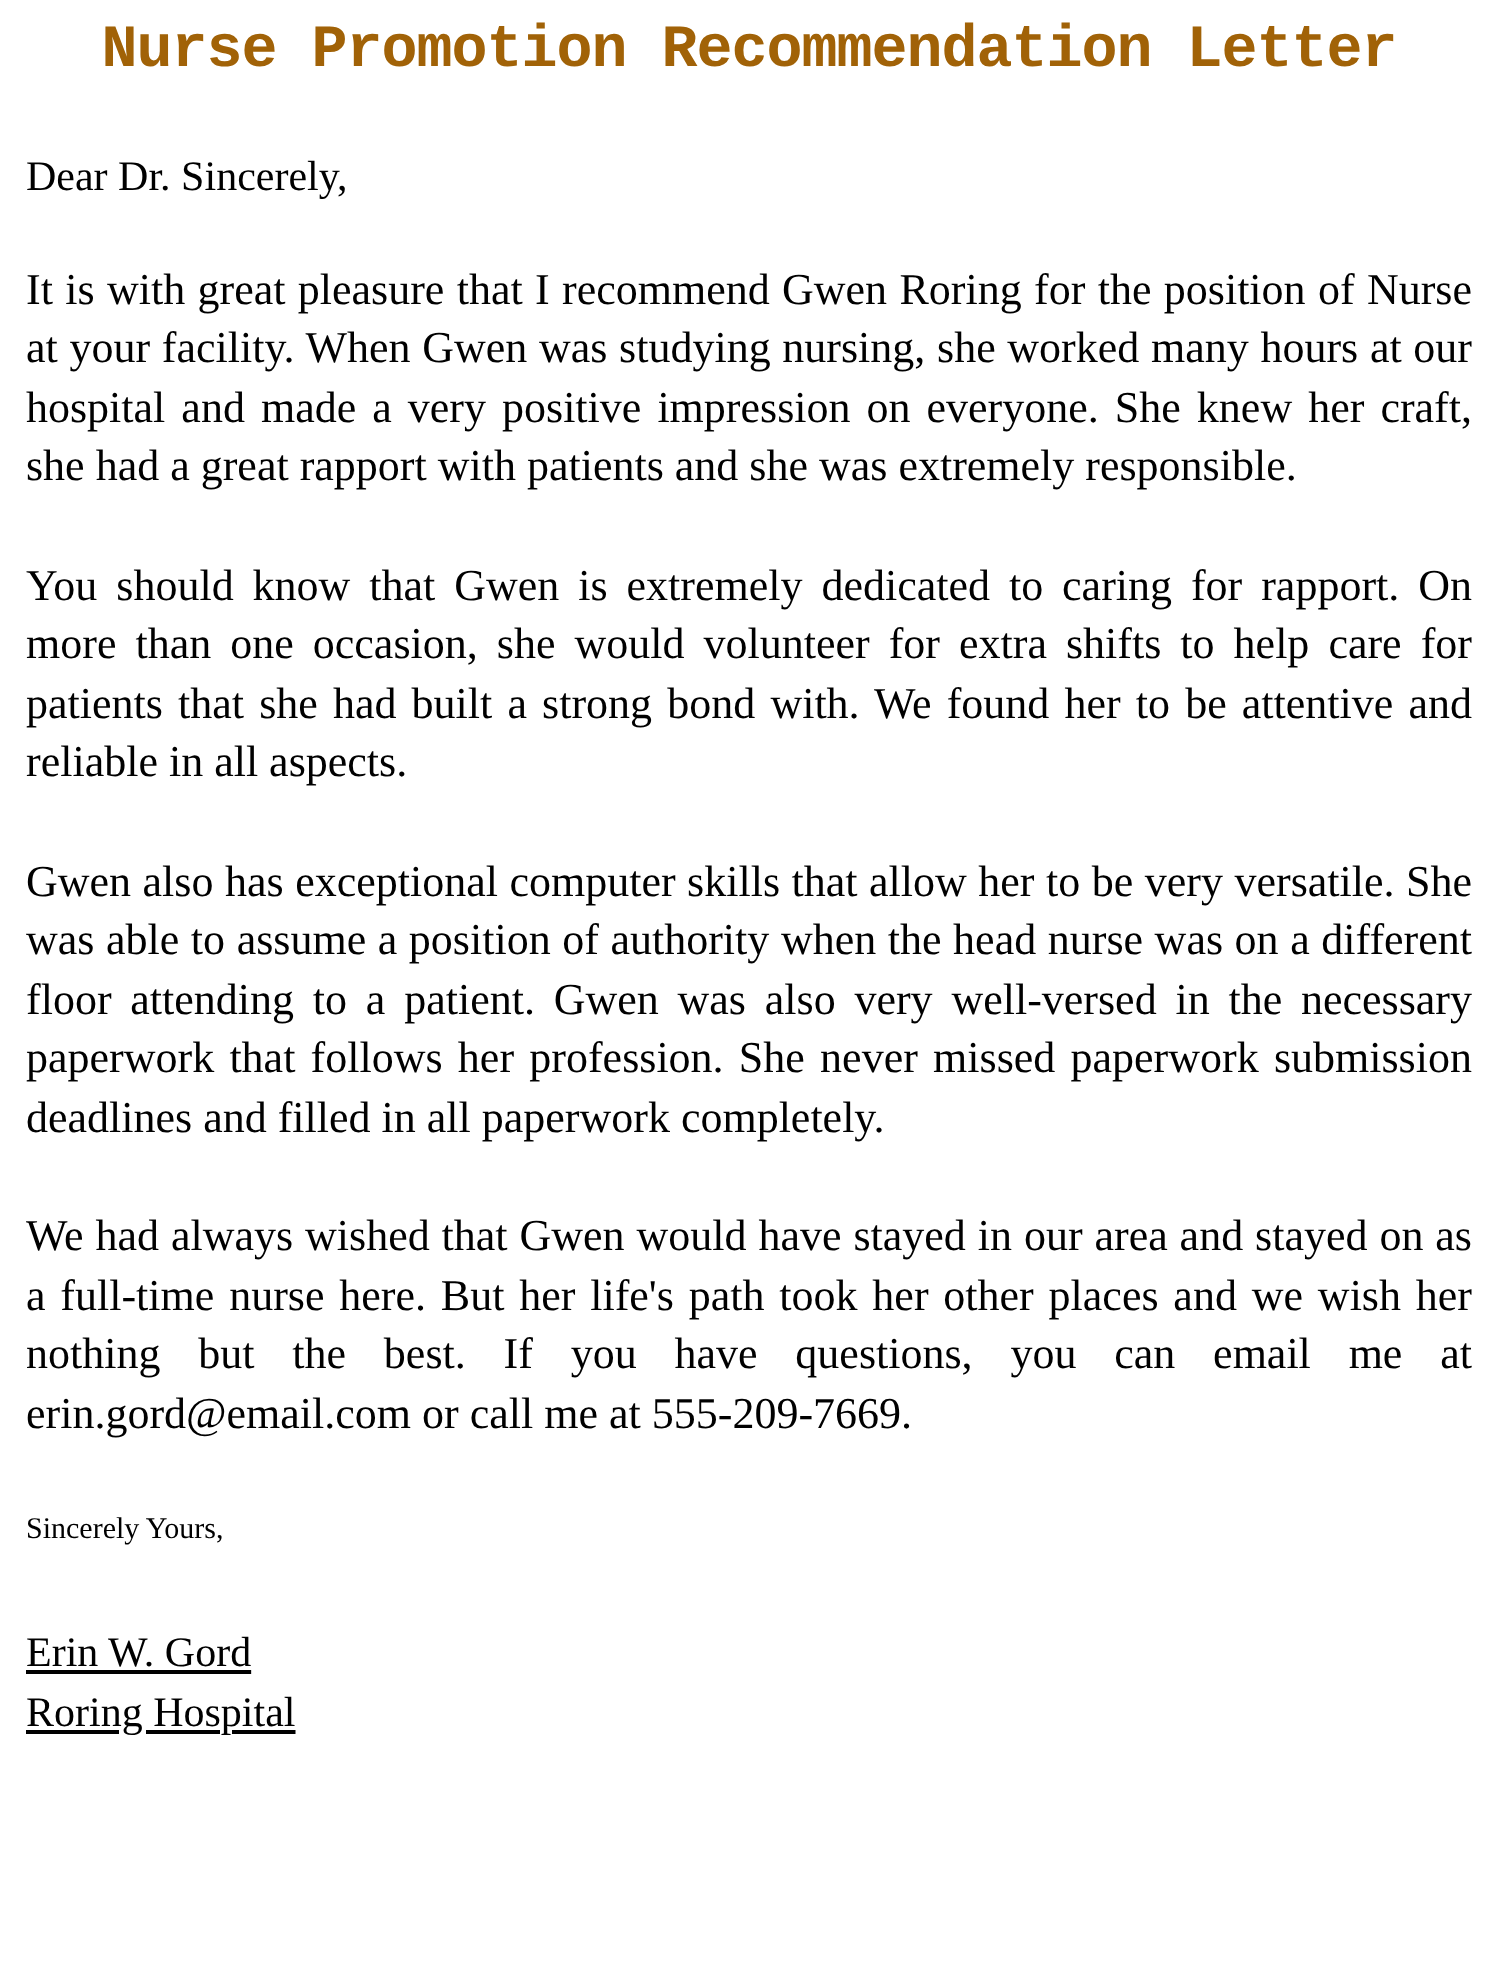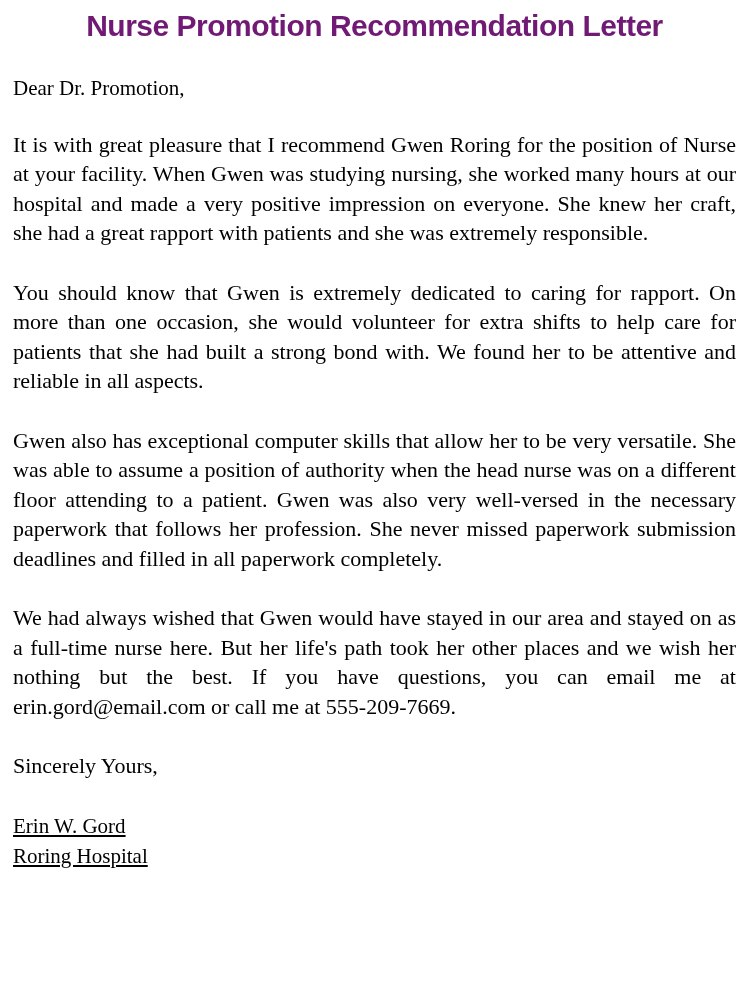--- a/index.html
+++ b/index.html
@@ -14,62 +14,62 @@
     margin: 0 auto;
     background: #ffffff;
     color: #000000;
     box-sizing: border-box;
     padding: 8px 14px 0 13px;
     overflow: hidden;
     font-family: "Liberation Serif", serif;
   }
   .doc-title {
     margin: 0 0 30px 0;
-    font-family: Liberation Sans, sans-serif;
+    font-family: Liberation Mono, monospace;
     font-weight: bold;
     font-size: 30px;
     line-height: 36px;
     text-align: center;
     letter-spacing: -0.5px;
-    color: #701a75;
+    color: #a16207;
   }
   .salutation {
     margin: 0 0 26px 0;
     font-size: 21px;
     line-height: 29.5px;
   }
   .body-paragraph {
     margin: 0 0 30px 0;
     font-size: 22px;
     line-height: 29.5px;
     text-align: justify;
   }
   .closing {
     margin: 0 0 30px 0;
-    font-size: 22px;
+    font-size: 15px;
     line-height: 29.5px;
   }
   .signature-block {
     margin: 0;
     font-size: 21px;
     line-height: 30px;
     text-decoration: underline;
   }
   .signature-line {
     display: block;
   }
 </style>
 </head>
 <body>
 
 <div class="page">
 
   <h1 class="doc-title">Nurse Promotion Recommendation Letter</h1>
 
-  <p class="salutation">Dear Dr. Promotion,</p>
+  <p class="salutation">Dear Dr. Sincerely,</p>
 
   <p class="body-paragraph">It is with great pleasure that I recommend Gwen Roring for the position of Nurse at your facility. When Gwen was studying nursing, she worked many hours at our hospital and made a very positive impression on everyone. She knew her craft, she had a great rapport with patients and she was extremely responsible.</p>
 
   <p class="body-paragraph">You should know that Gwen is extremely dedicated to caring for rapport. On more than one occasion, she would volunteer for extra shifts to help care for patients that she had built a strong bond with. We found her to be attentive and reliable in all aspects.</p>
 
   <p class="body-paragraph">Gwen also has exceptional computer skills that allow her to be very versatile. She was able to assume a position of authority when the head nurse was on a different floor attending to a patient. Gwen was also very well-versed in the necessary paperwork that follows her profession. She never missed paperwork submission deadlines and filled in all paperwork completely.</p>
 
   <p class="body-paragraph">We had always wished that Gwen would have stayed in our area and stayed on as a full-time nurse here. But her life's path took her other places and we wish her nothing but the best. If you have questions, you can email me at erin.gord@email.com or call me at 555-209-7669.</p>
 
   <p class="closing">Sincerely Yours,</p>

